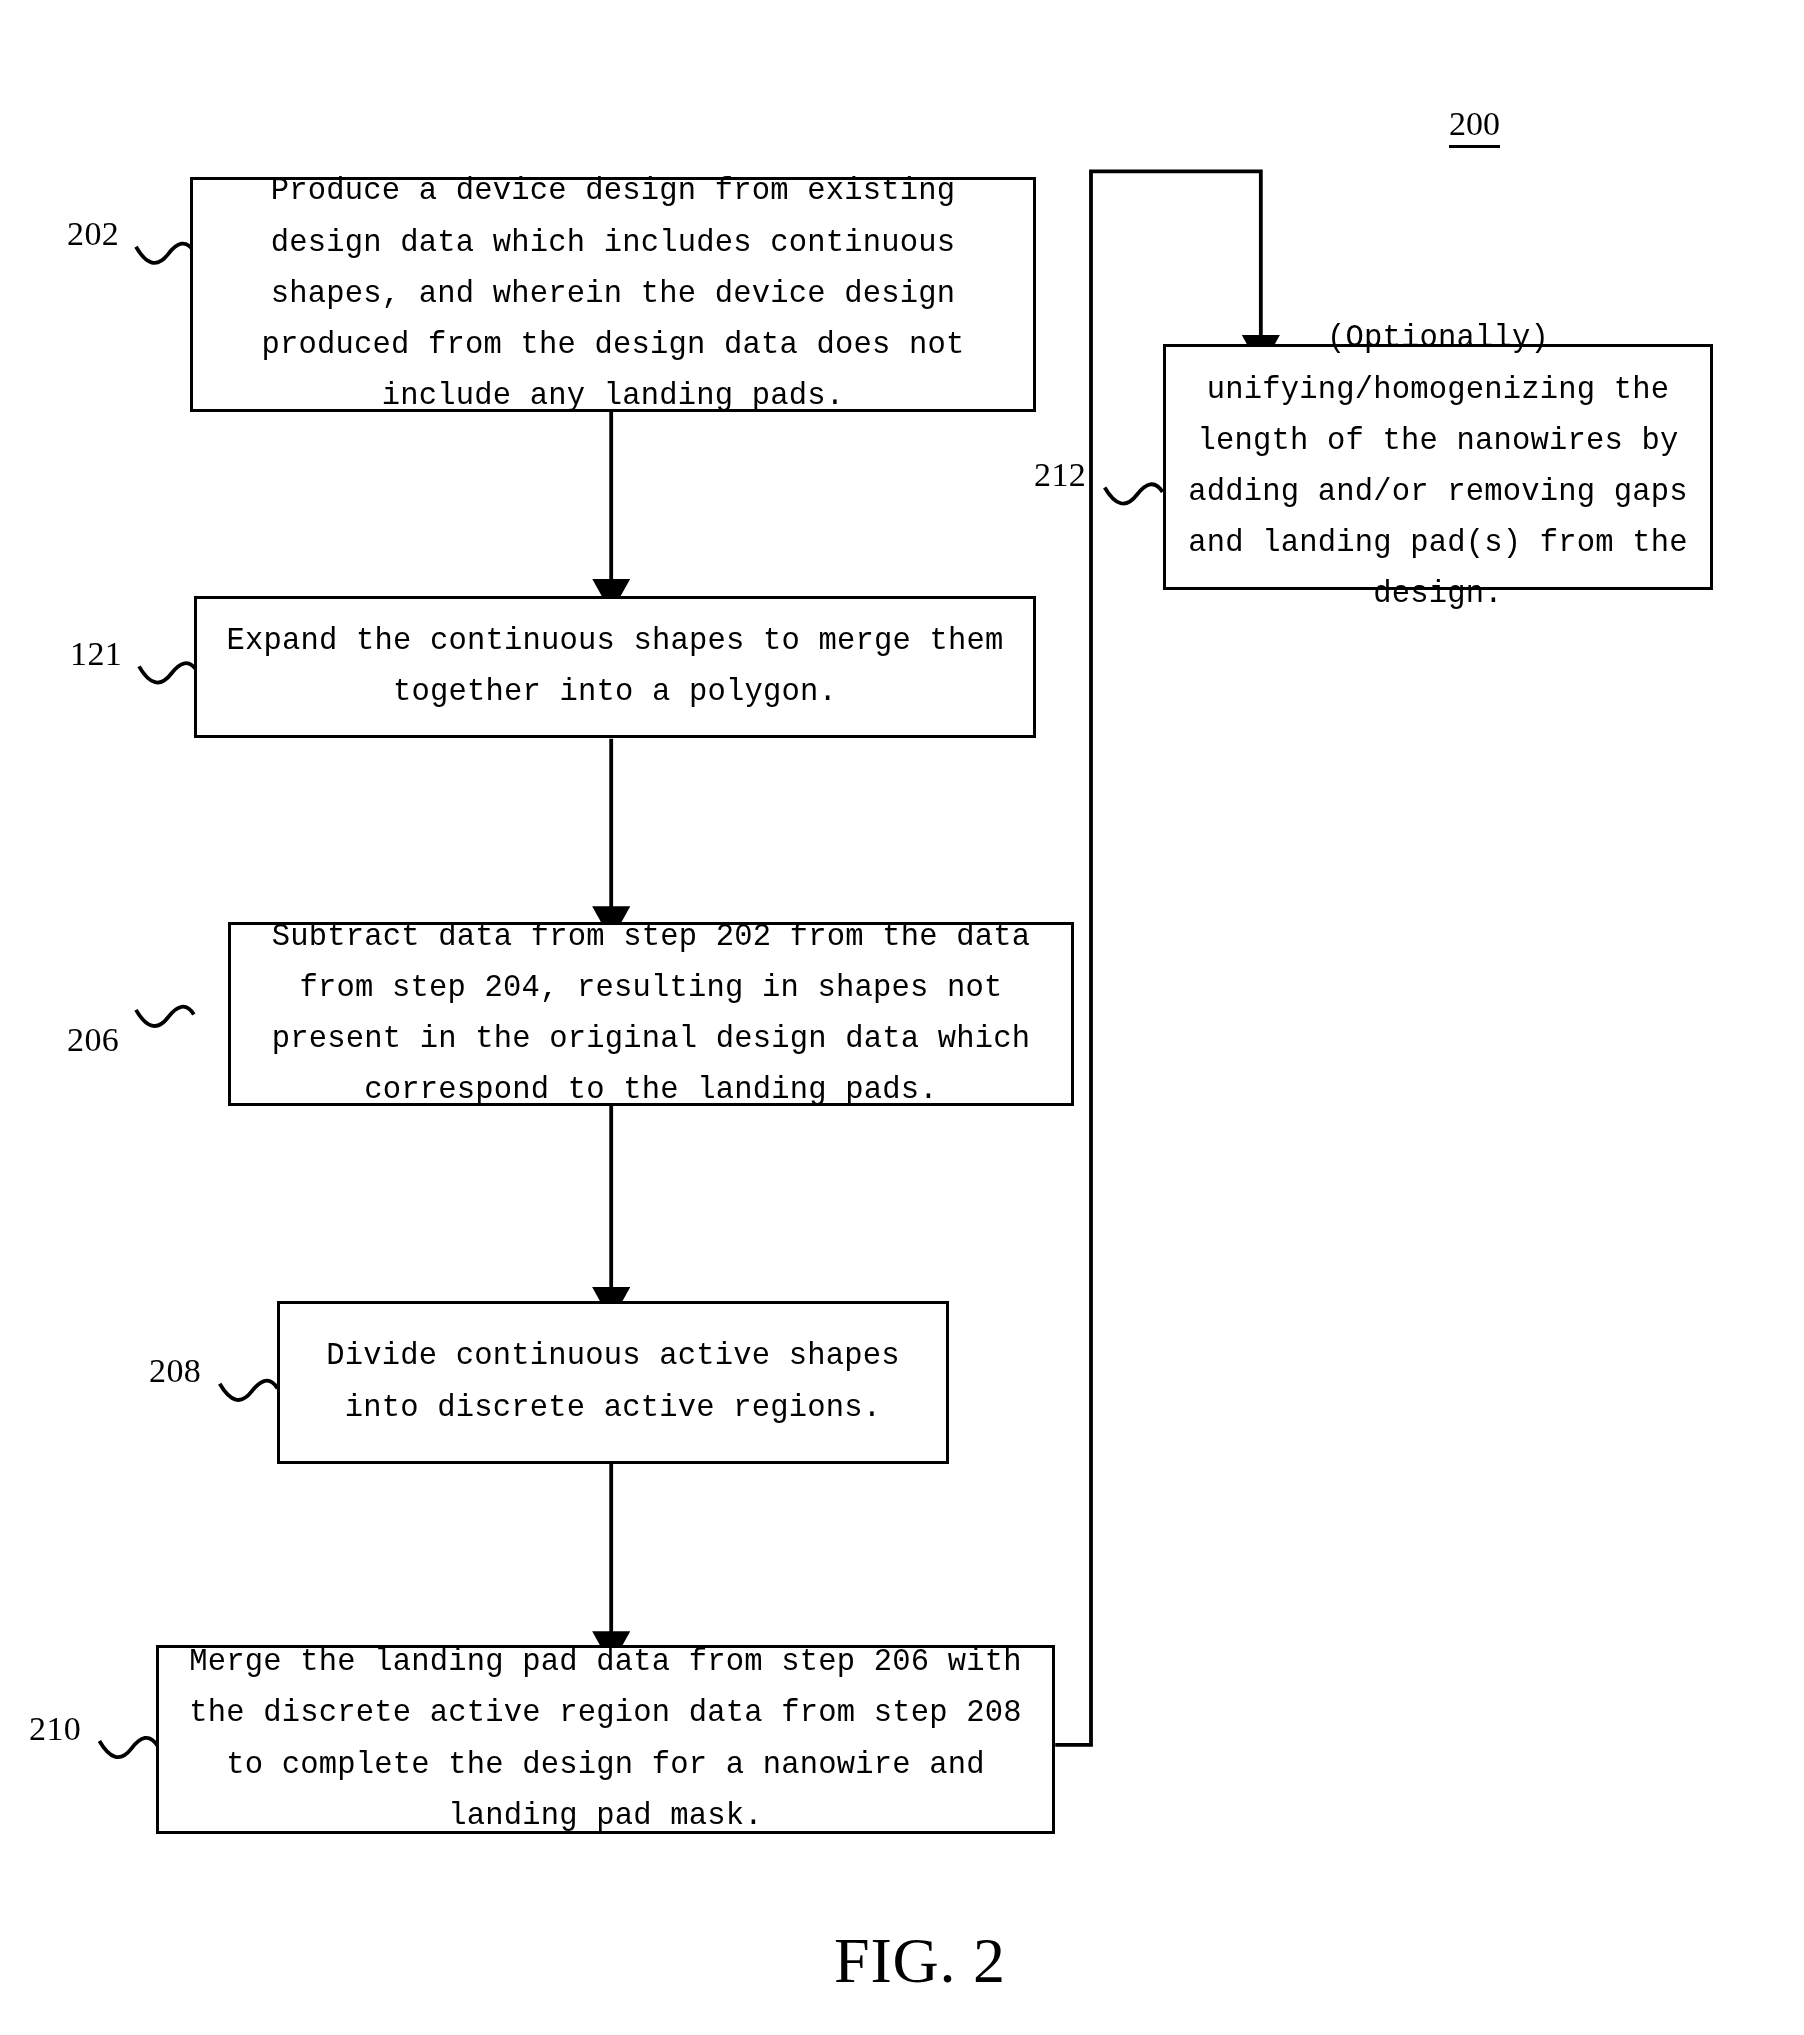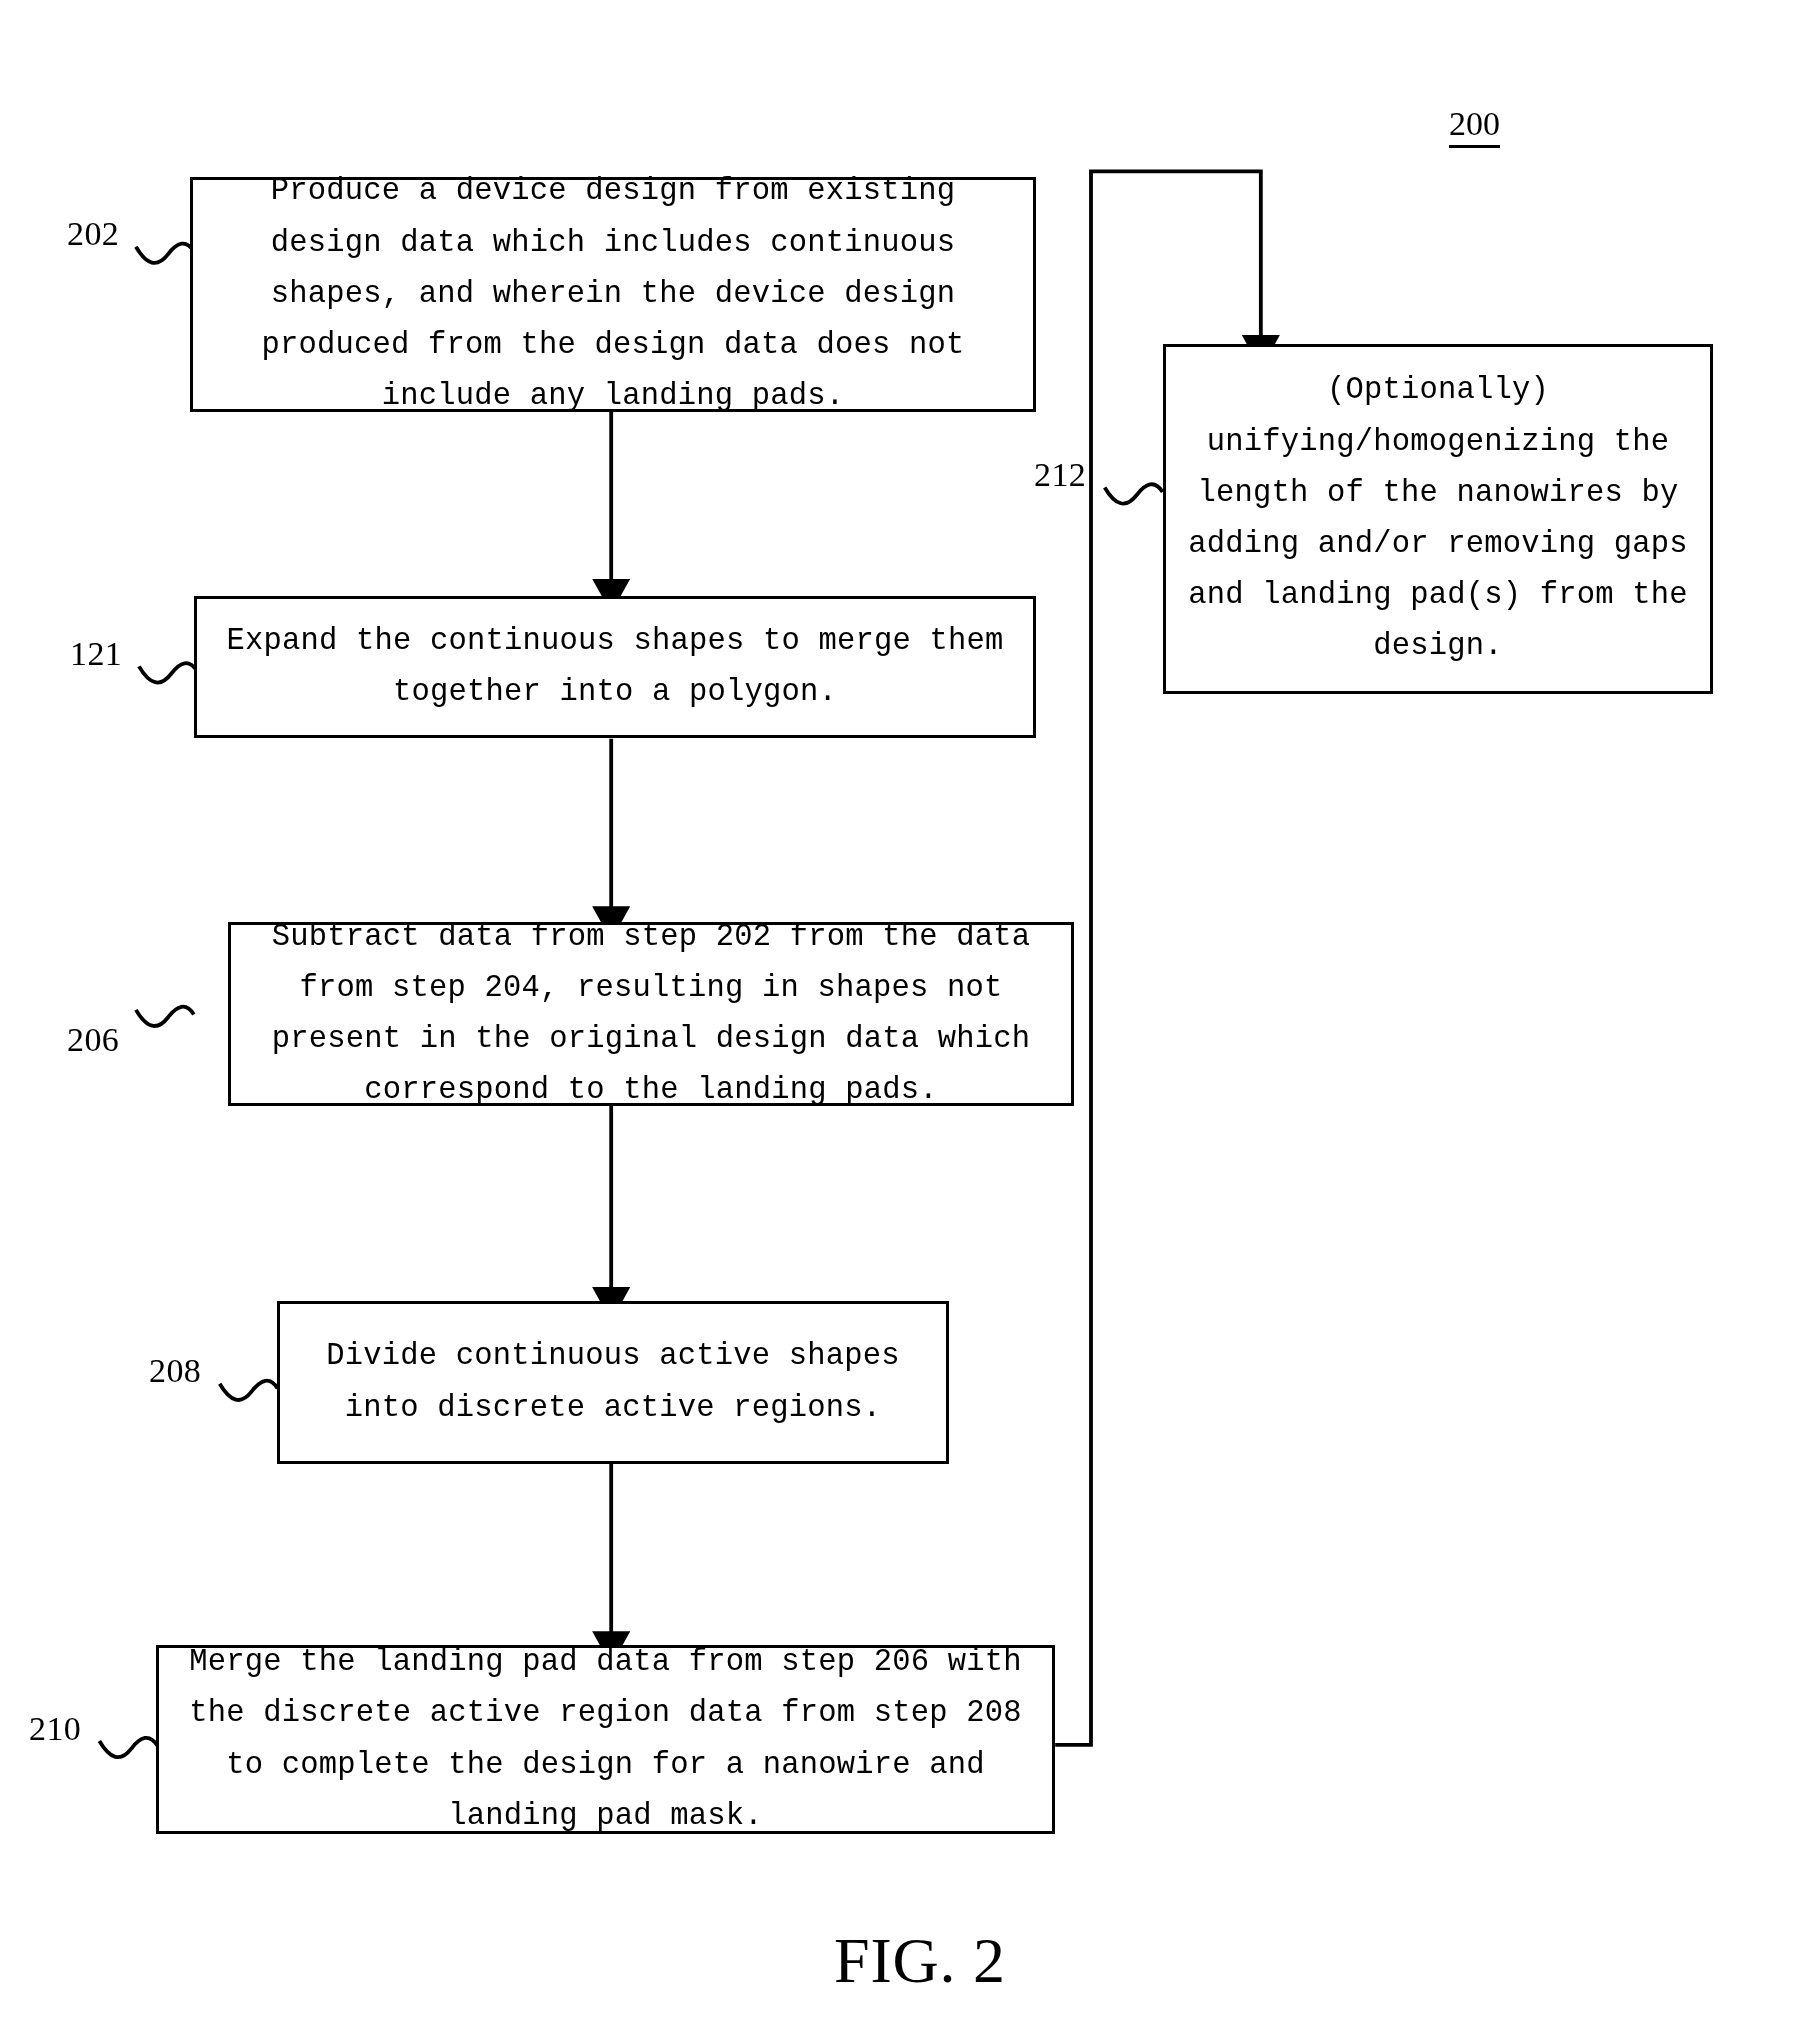--- a/index.html
+++ b/index.html
@@ -117,20 +117,20 @@
   <div class="flow-box" style="left:277px; top:1301px; width:672px; height:163px;">
     <div class="box-text">Divide continuous active shapes into discrete active regions.</div>
   </div>
 
   <div class="ref-num" style="left:29px; top:1712px;">210</div>
   <div class="flow-box" style="left:156px; top:1645px; width:899px; height:189px;">
     <div class="box-text">Merge the landing pad data from step 206 with the discrete active region data from step 208 to complete the design for a nanowire and landing pad mask.</div>
   </div>
 
   <div class="ref-num" style="left:1034px; top:458px;">212</div>
-  <div class="flow-box" style="left:1163px; top:344px; width:550px; height:350px;justify-content:flex-end;">
+  <div class="flow-box" style="left:1163px; top:344px; width:550px; height:246px;justify-content:flex-end;">
     <div class="box-text">(Optionally) unifying/homogenizing the length of the nanowires by adding and/or removing gaps and landing pad(s) from the design.</div>
   </div>
 
   <div id="fig-caption" style="left:834px; top:1929px;">FIG. 2</div>
 
 </div>
 
 
 </body></html>

